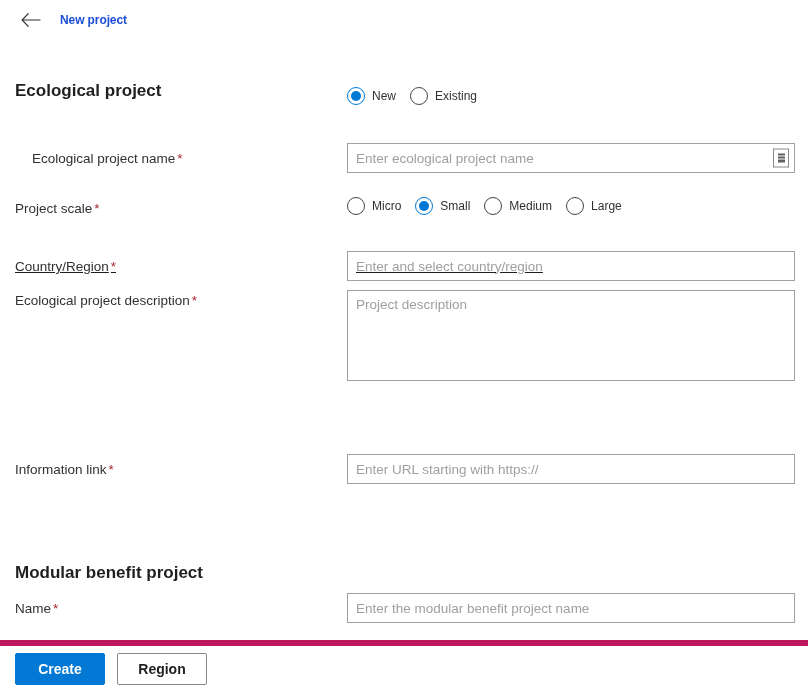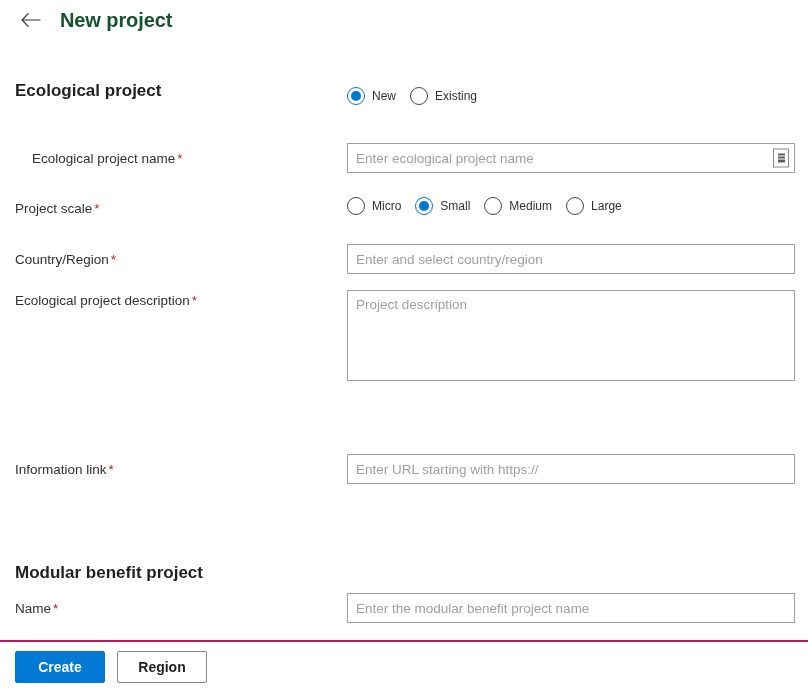--- a/index.html
+++ b/index.html
@@ -30,23 +30,23 @@
     height: 26px;
     display: flex;
     align-items: center;
     justify-content: center;
     color: #323130;
     cursor: pointer;
     flex: 0 0 auto;
     margin-right: 16px;
   }
   .page-title {
-    font-size: 20px;
+    font-size: 12px;
     font-weight: 600;
-    color: #14532d;
+    color: #1d4ed8;
     letter-spacing: -0.1px;
     white-space: nowrap;
   }
 
   
   .content-scroll {
     position: absolute;
     top: 40px;
     left: 0;
     right: 0;
@@ -196,21 +196,21 @@
   }
 
   
   .footer-bar {
     position: absolute;
     left: 0;
     right: 0;
     bottom: 0;
     height: 51px;
     background: #ffffff;
-    border-top: 2px solid #be185d;
+    border-top: 6px solid #be185d;
     display: flex;
     align-items: center;
     padding-left: 15px;
     box-sizing: border-box;
   }
   .btn {
     height: 32px;
     min-width: 90px;
     font-family: "Liberation Sans", sans-serif;
     font-size: 14px;
@@ -311,21 +311,21 @@
           </div>
           <div class="radio-option">
             <span class="radio-circle"></span>
             <span class="radio-label">Large</span>
           </div>
         </div>
       </div>
     </div>
   </div>
 
-  <div class="abs" style="top:204px;">
+  <div class="abs" style="top:211px;text-decoration:underline;">
     <div class="form-row">
       <div class="field-label" style="padding-top:7px;">
         <span>Country/Region</span><span class="req">*</span>
       </div>
       <div class="field-control">
         <input class="text-input" type="text" placeholder="Enter and select country/region" style="">
       </div>
     </div>
   </div>
 

